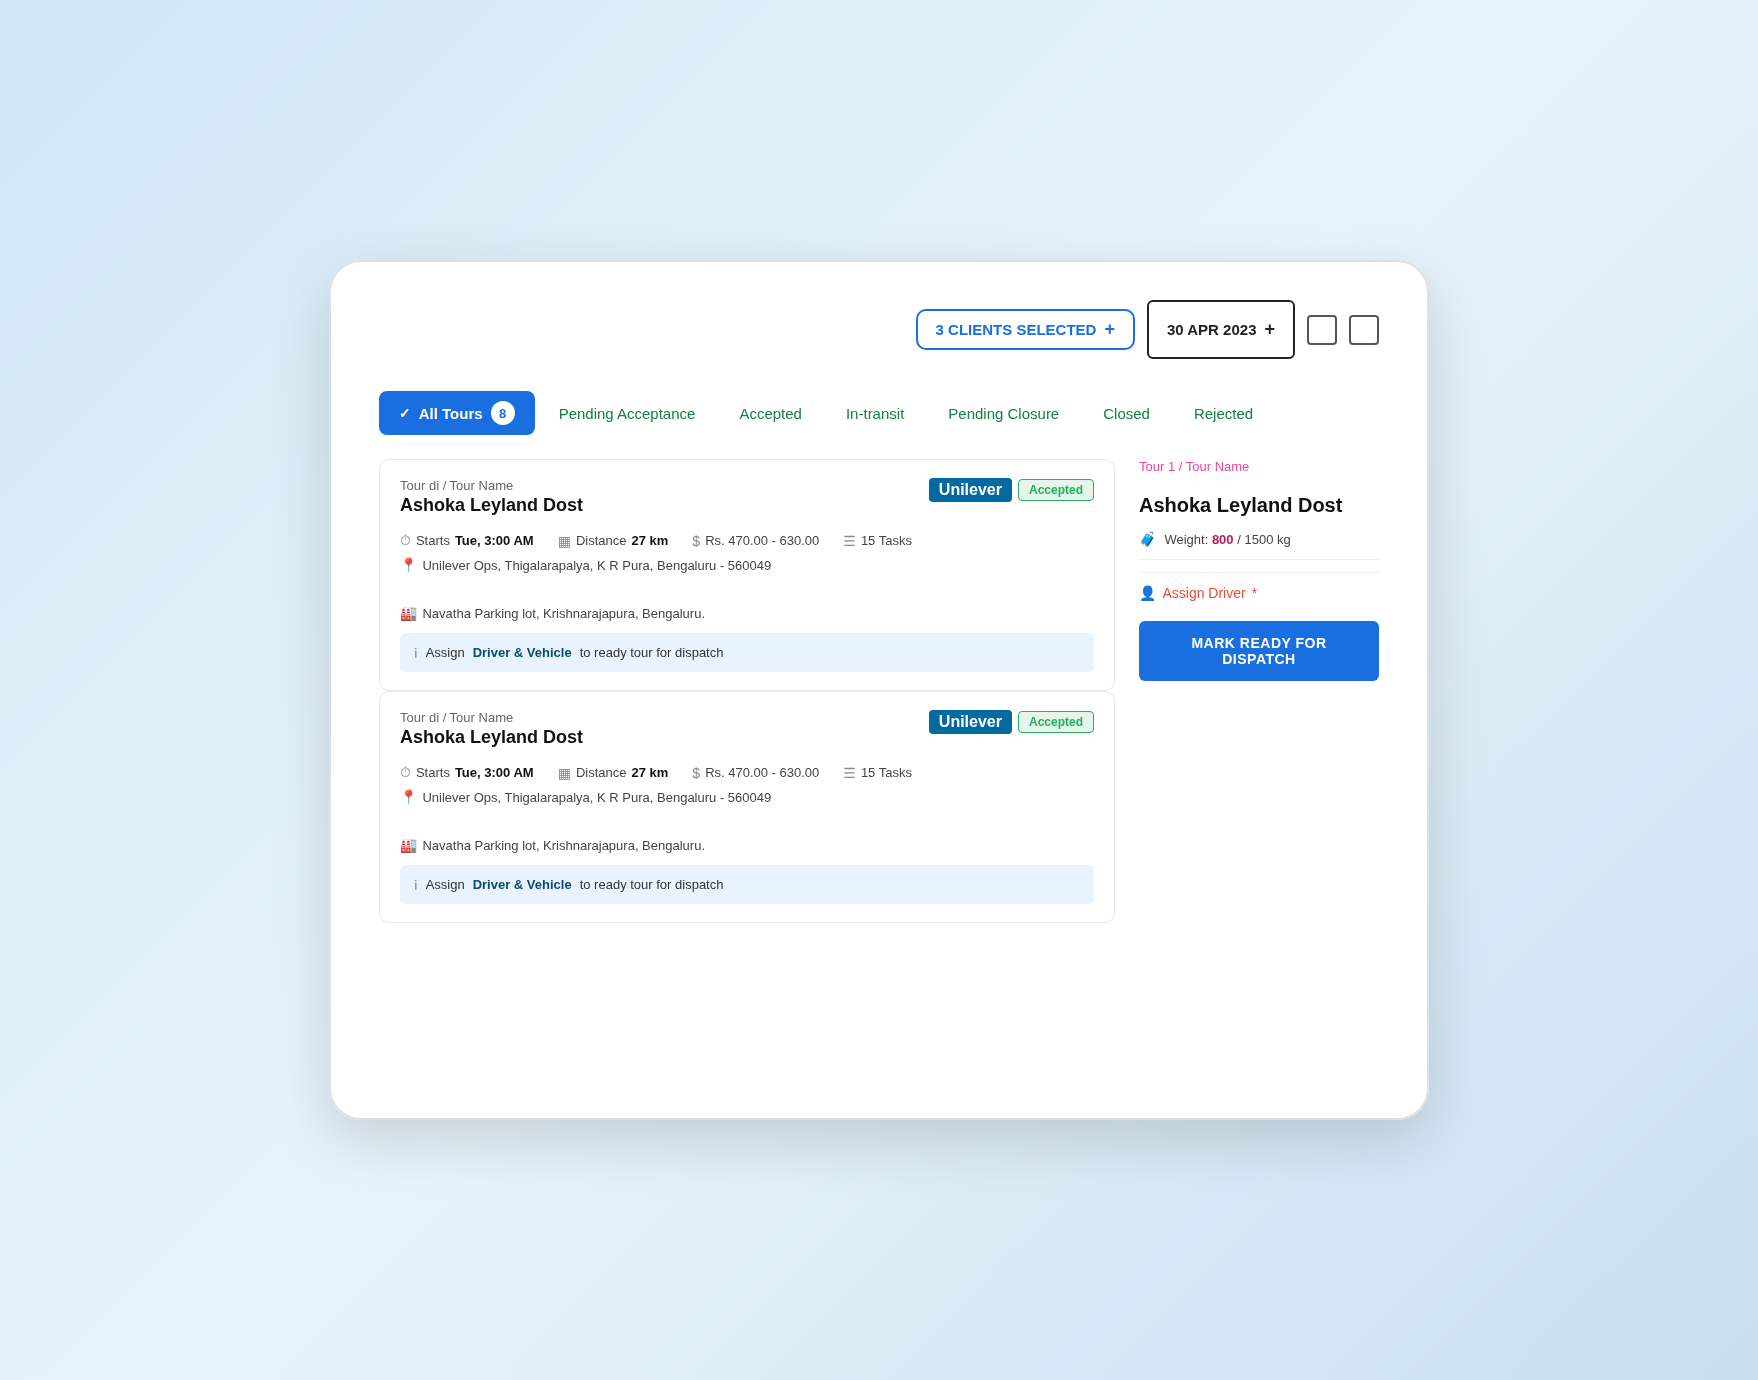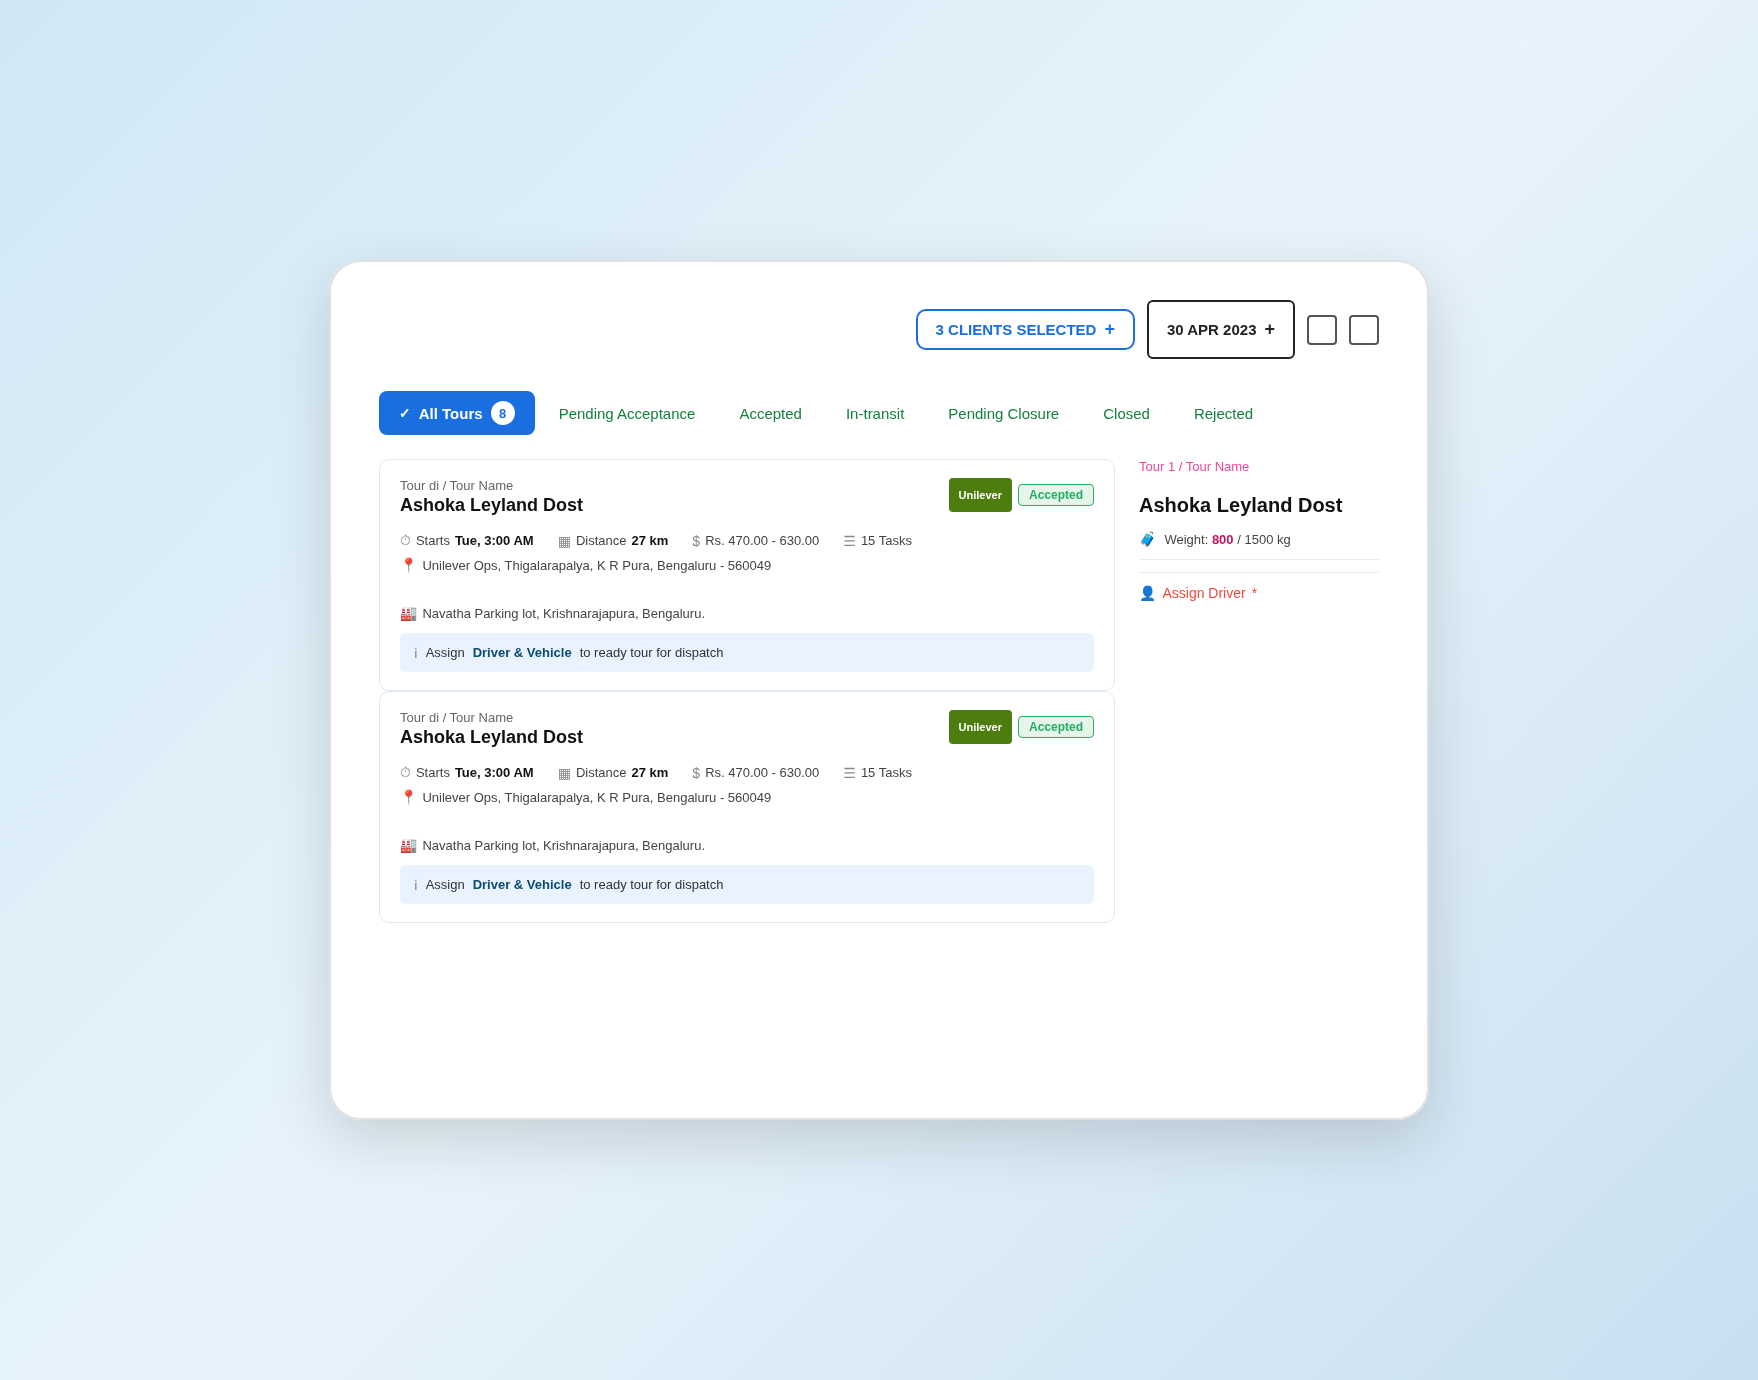--- a/index.html
+++ b/index.html
@@ -141,25 +141,25 @@
       font-weight: 700;
       color: #111;
       margin-bottom: 10px;
     }
     .badge-group {
       display: flex;
       gap: 6px;
       align-items: center;
     }
     .badge-unilever {
-      background: #4d7c0f;
+      background: #0369a1;
       color: white;
       border-radius: 4px;
-      padding: 11px 10px;
-      font-size: 11px;
+      padding: 3px 10px;
+      font-size: 16px;
       font-weight: 600;
     }
     .badge-accepted {
       background: #e6f5ec;
       color: #27ae60;
       border: 1.5px solid #27ae60;
       border-radius: 4px;
       padding: 3px 10px;
       font-size: 12px;
       font-weight: 600;
@@ -440,16 +440,17 @@
 
 
       <hr class="divider-line">
 
       <div class="assign-driver-row">
         <span class="icon-glyph">👤</span>
         <span>Assign Driver</span>
         <span style="color:#e74c3c;">*</span>
       </div>
 
+      <button class="mark-ready-btn">MARK READY FOR DISPATCH</button>
     </div>
 
   </div>
 </div>
 
 </body></html>

